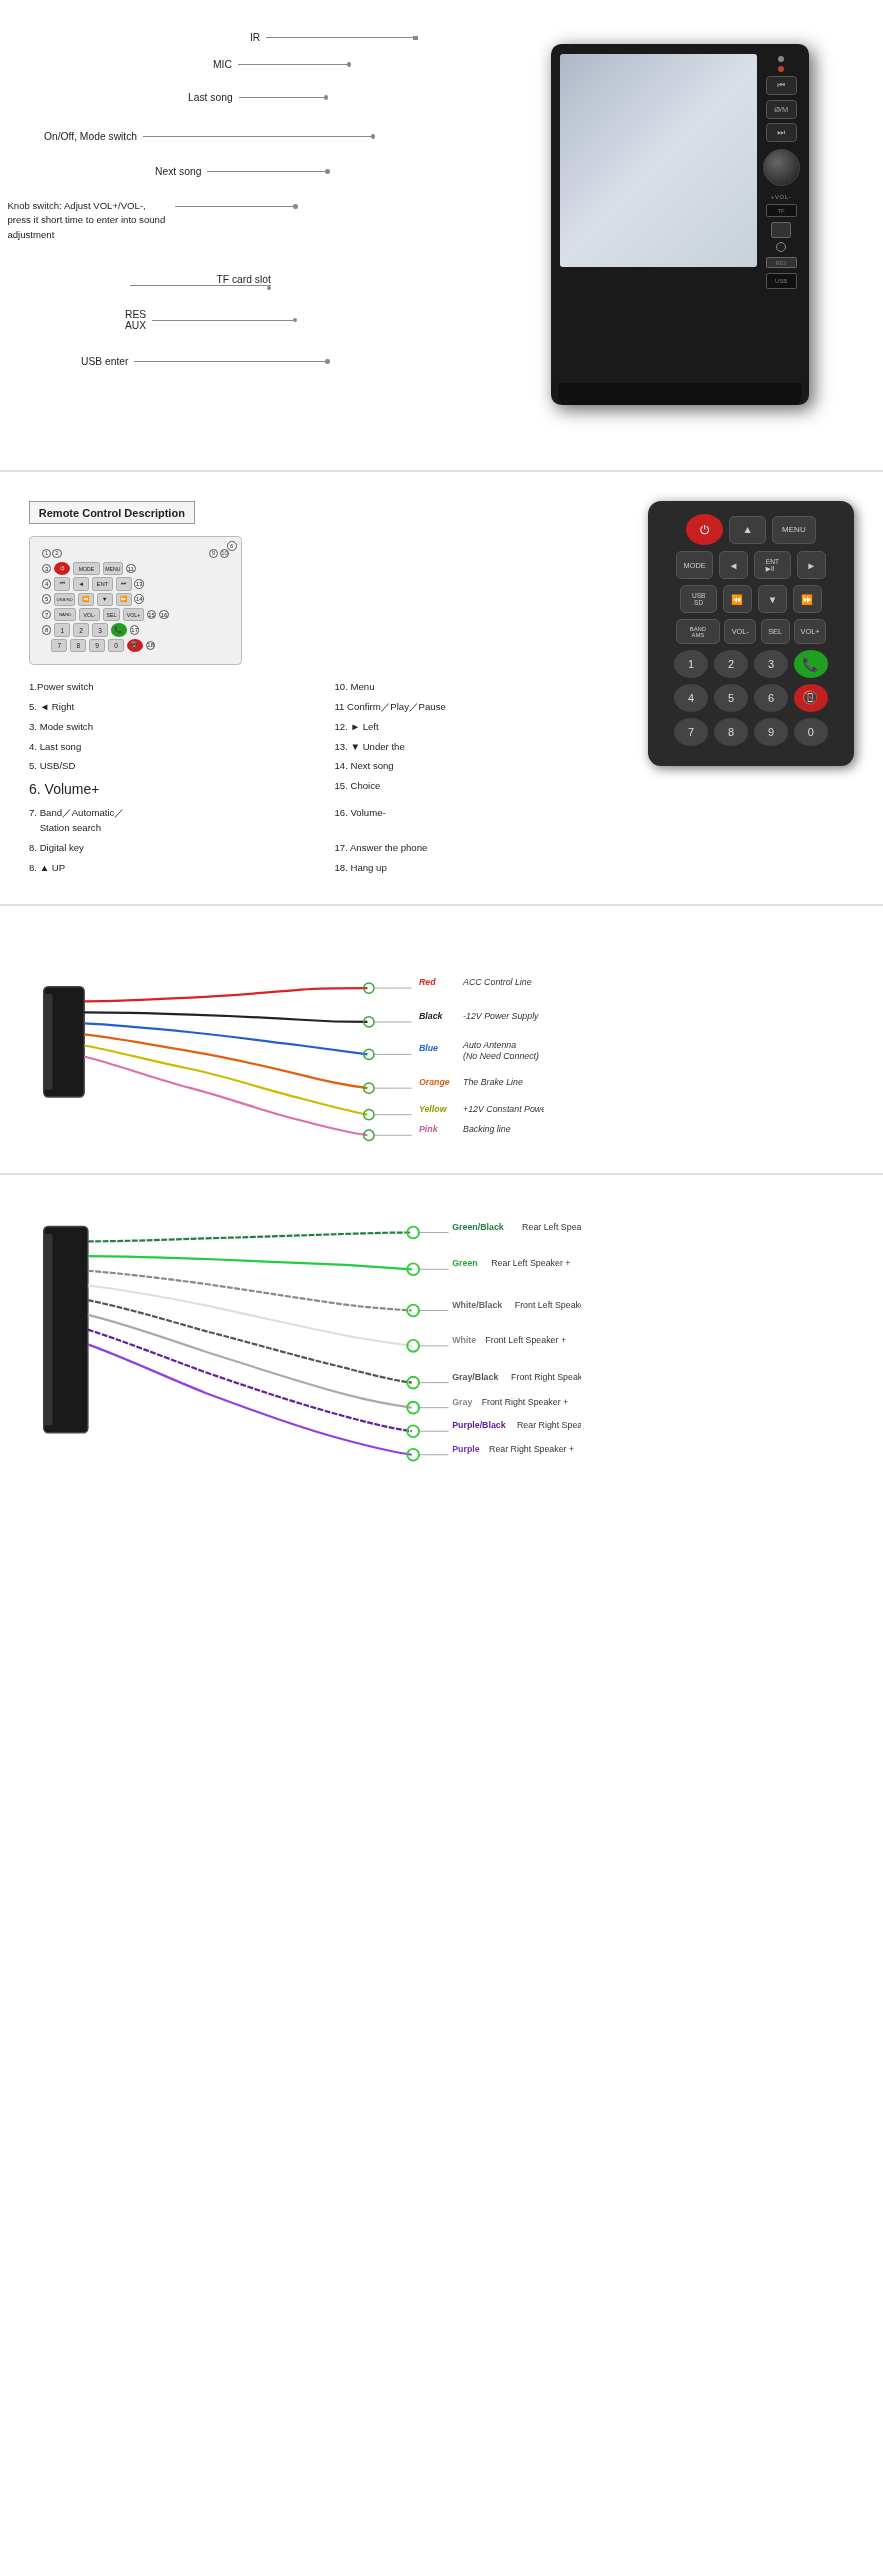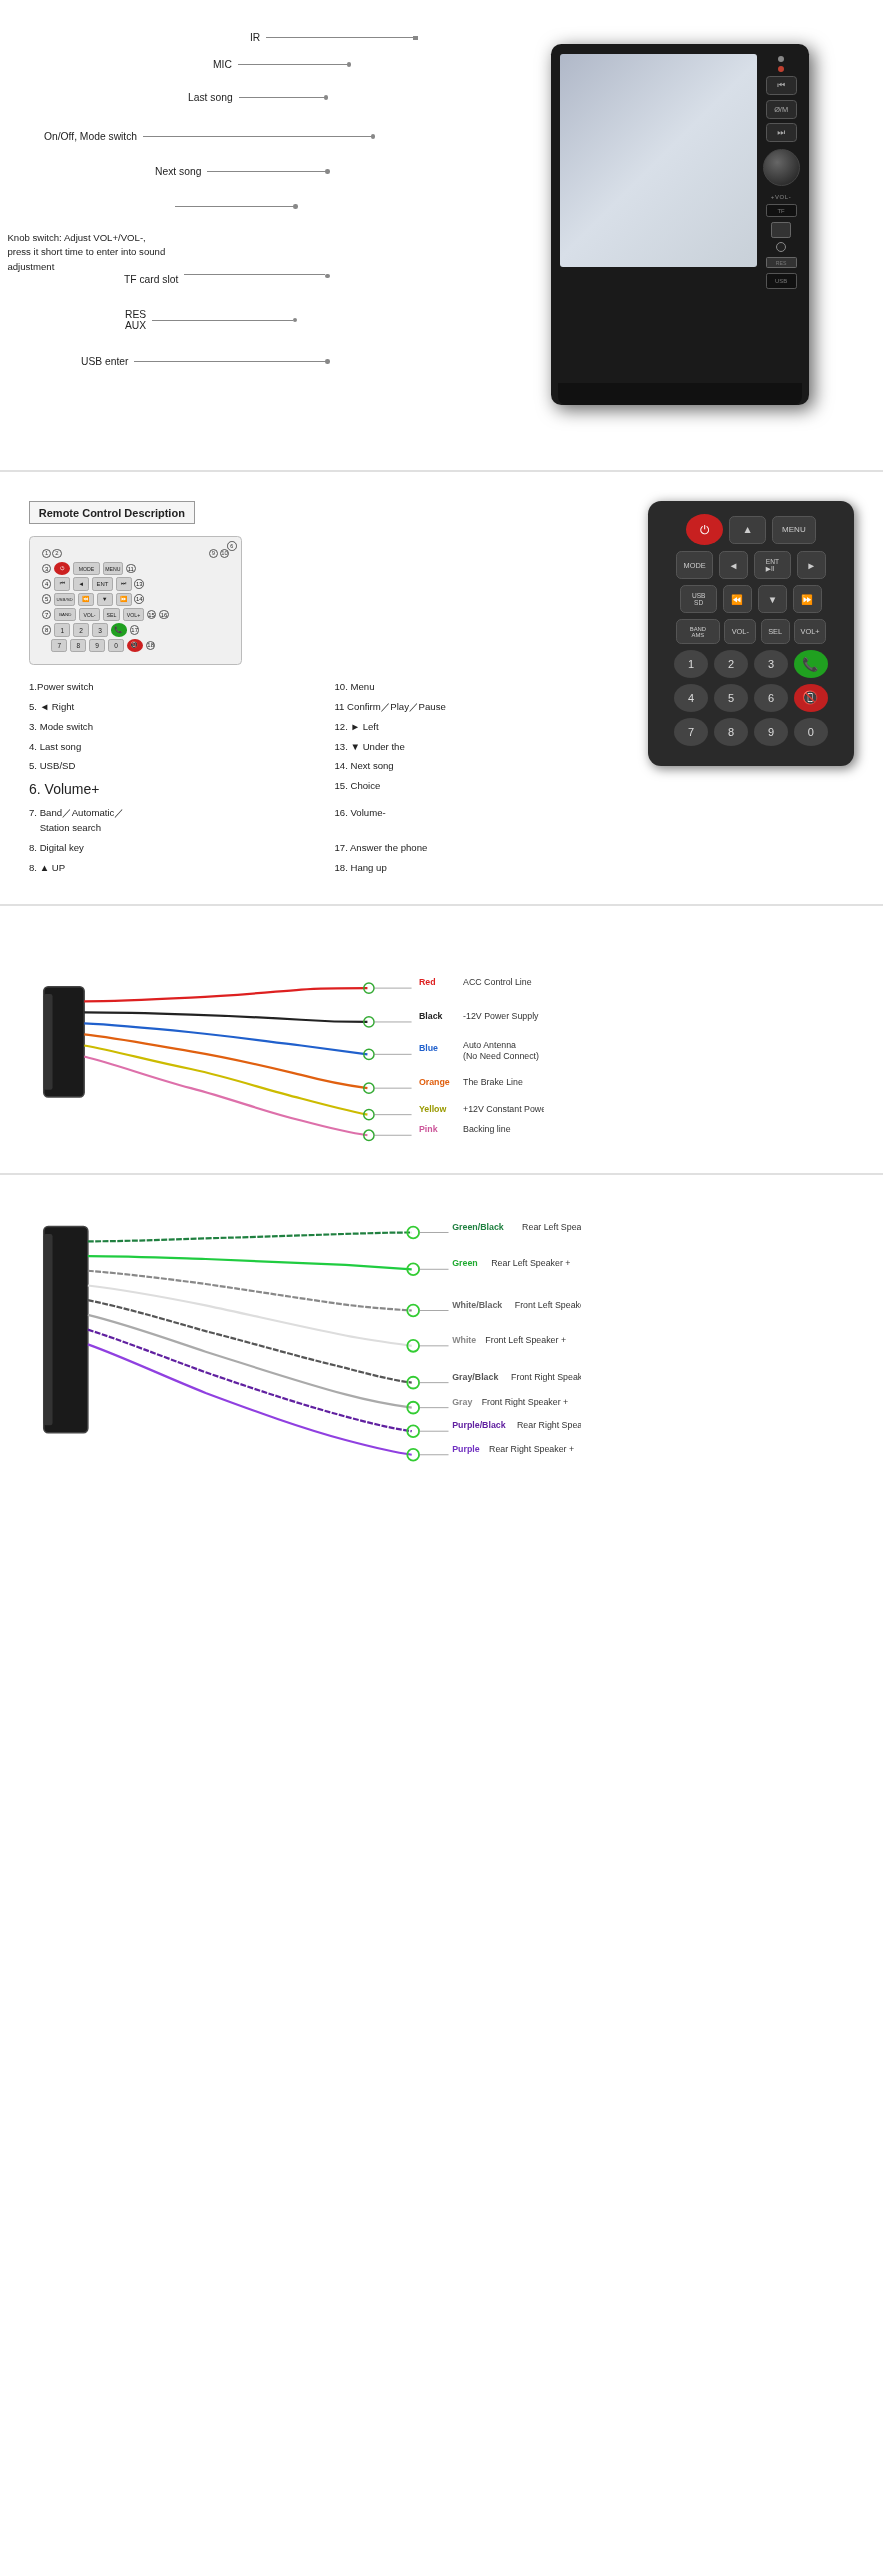--- a/index.html
+++ b/index.html
@@ -91,26 +91,26 @@
       <div style="width:4.4px;height:4.4px;background:#888;border-radius:50%;"></div>
     </div>
 
     <div style="position:absolute;top:144px;left:155px;display:flex;align-items:center;">
       <span style="font-size:10.3px;color:#222;">Next song</span>
       <div style="width:118px;height:0.7px;background:#888;margin:0 0 0 5.9px;"></div>
       <div style="width:4.4px;height:4.4px;background:#888;border-radius:50%;"></div>
     </div>
 
     <div style="position:absolute;top:177px;left:7.4px;display:flex;align-items:flex-start;">
-      <span style="font-size:9.6px;color:#222;max-width:162px;line-height:1.5;margin-top:32px;">Knob switch: Adjust VOL+/VOL-, press it short time to enter into sound adjustment</span>
+      <span style="font-size:9.6px;color:#222;max-width:162px;line-height:1.5;">Knob switch: Adjust VOL+/VOL-, press it short time to enter into sound adjustment</span>
       <div style="width:118px;height:0.7px;background:#888;margin:7.4px 0 0 5.9px;"></div>
       <div style="width:4.4px;height:4.4px;background:#888;border-radius:50%;margin-top:5.2px;"></div>
     </div>
 
-    <div style="position:absolute;top:252px;left:124px;display:flex;align-items:flex-start;">
+    <div style="position:absolute;top:252px;left:124px;display:flex;align-items:flex-end;flex-direction:column;">
       <span style="font-size:10.3px;color:#222;">TF card slot</span>
       <div style="width:141px;height:0.7px;background:#888;margin:0 0 0 5.9px;"></div>
       <div style="width:4.4px;height:4.4px;background:#888;border-radius:50%;"></div>
     </div>
 
     <div style="position:absolute;top:287px;left:125px;display:flex;align-items:center;">
       <div style="text-align:right;">
         <div style="font-size:10.3px;color:#222;">RES</div>
         <div style="font-size:10.3px;color:#222;">AUX</div>
       </div>
@@ -279,21 +279,21 @@
           <div style="width:34px;height:28px;background:#444;border-radius:50%;display:flex;align-items:center;justify-content:center;font-size:11px;color:#ddd;">9</div>
           <div style="width:34px;height:28px;background:#444;border-radius:50%;display:flex;align-items:center;justify-content:center;font-size:11px;color:#ddd;">0</div>
         </div>
       </div>
     </div>
   </div>
 </div>
 
 <div class="section-divider"></div>
 
-<div style="padding:22px 29px 7.4px 29px;">
+<div style="padding:22px 29px 7.4px 29px;font-style:italic;">
   <svg width="515" height="221" viewBox="0 0 700 300" style="font-size:14px">
 
     <rect x="20" y="70" width="55" height="150" rx="6" ry="6" fill="#1a1a1a" stroke="#444" stroke-width="2"></rect>
     <rect x="20" y="80" width="12" height="130" rx="3" ry="3" fill="#333"></rect>
 
     <path d="M75 90 C 120 90, 160 88, 220 85 C 280 82, 320 78, 370 74 C 400 72, 430 72, 460 72" stroke="#dd2020" stroke-width="3" fill="none"></path>
     <circle cx="462" cy="72" r="7" fill="none" stroke="#33aa33" stroke-width="2"></circle>
     <line x1="469" y1="72" x2="520" y2="72" stroke="#888" stroke-width="1"></line>
     <text x="530" y="68" font-size="12" fill="#dd2020" font-weight="bold">Red</text>
     <text x="590" y="68" font-size="12" fill="#333">ACC Control Line</text>

